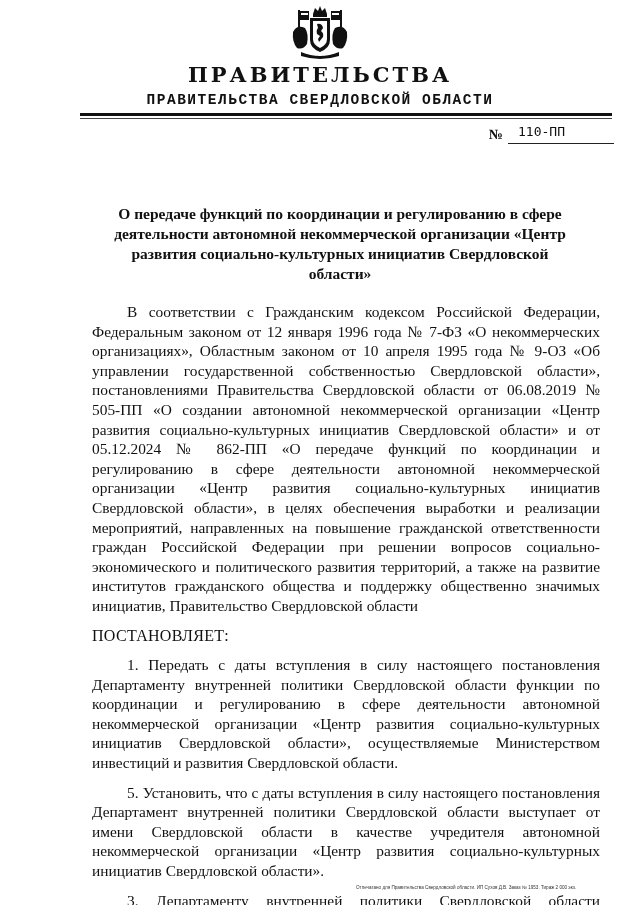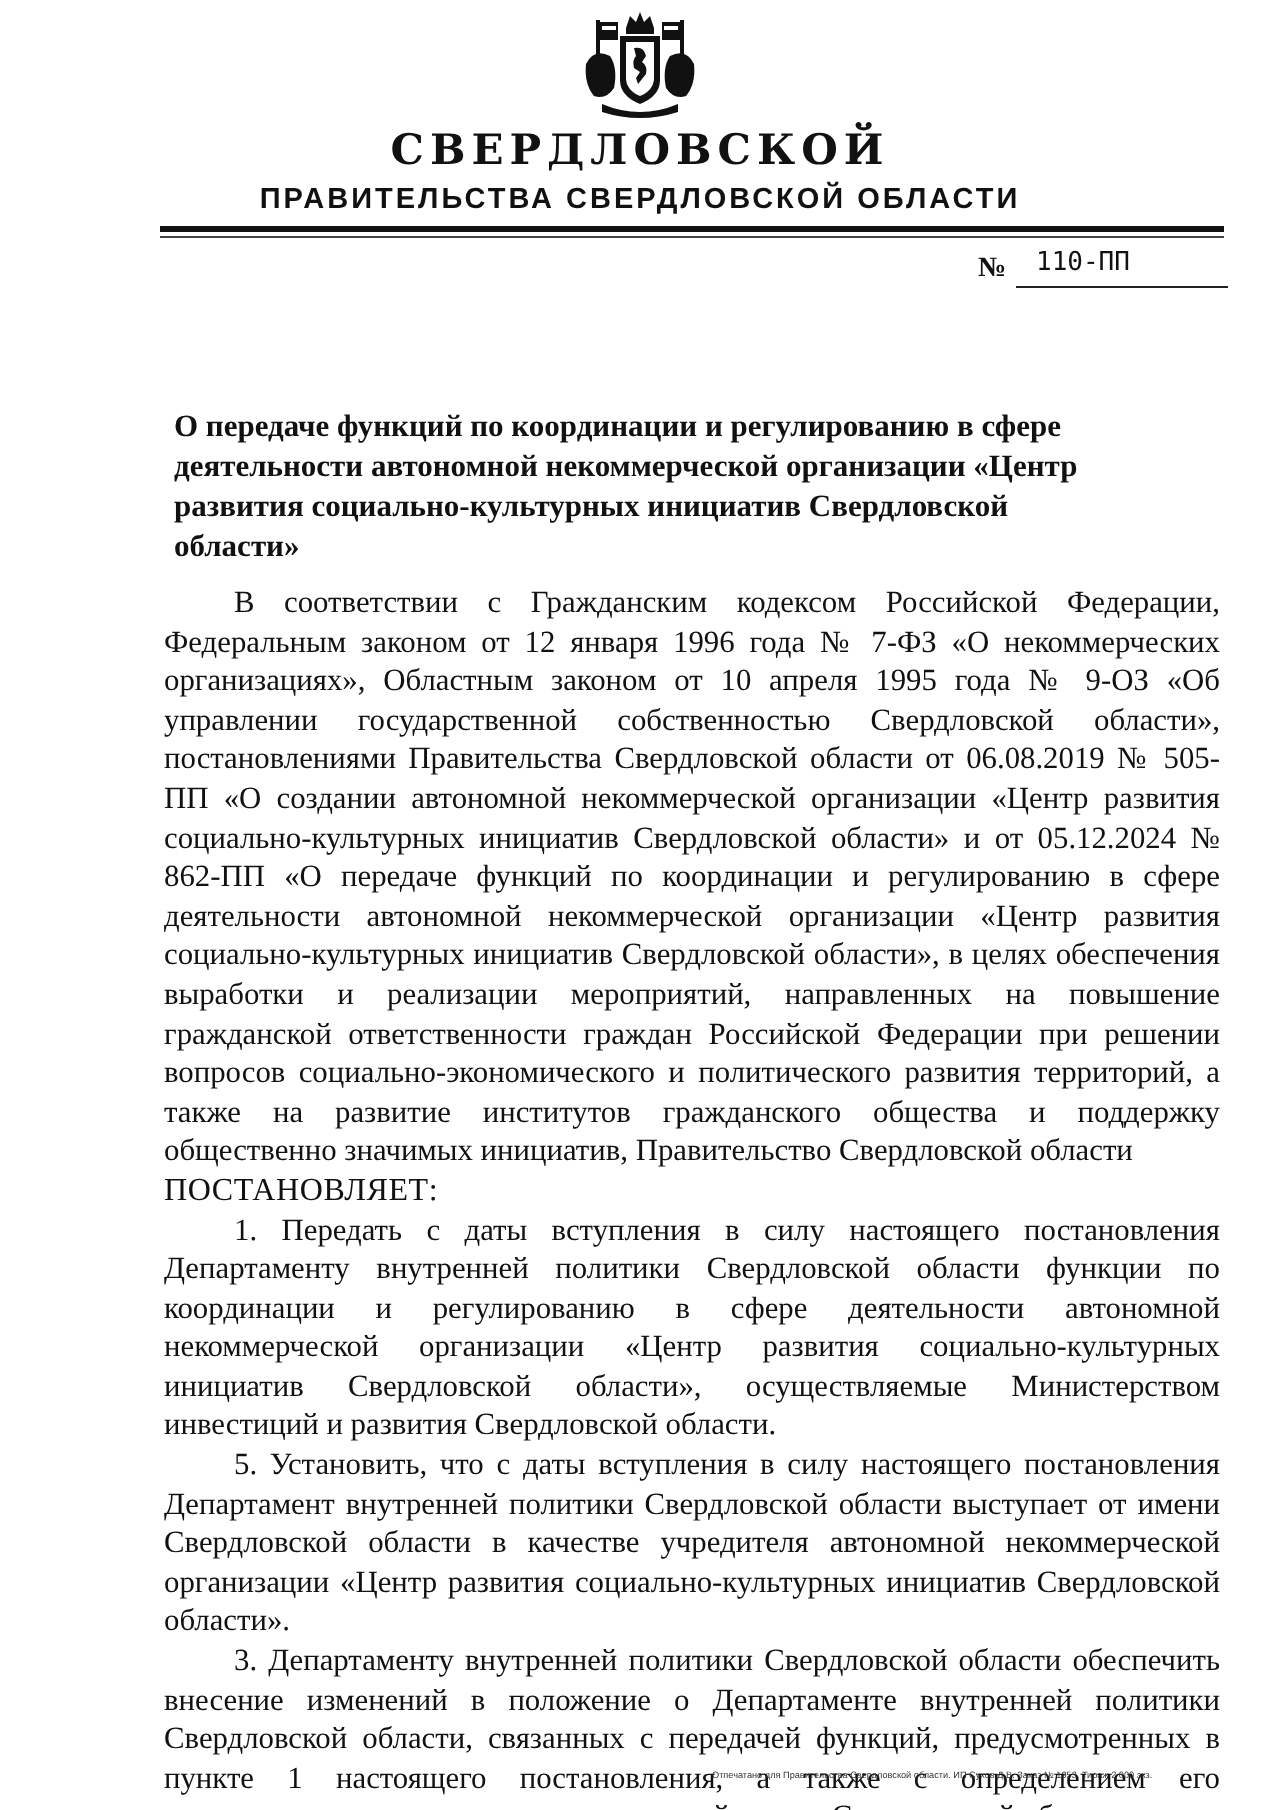--- a/index.html
+++ b/index.html
@@ -7,21 +7,21 @@
   .page { position: absolute; left: 0; top: 0; width: 640px; height: 905px; background: #fff; }
 
   .emblem { position: absolute; left: 289px; top: 4px; width: 62px; height: 58px; }
 
   .title-main {
     position: absolute; left: 0; width: 640px; top: 62px; text-align: center;
     font-family: "DejaVu Serif", serif; font-weight: bold; font-size: 21px; letter-spacing: 3px; color: #111;
   }
   .title-sub {
     position: absolute; left: 0; width: 640px; top: 92px; text-align: center;
-    font-family: Liberation Sans, sans-serif; font-weight: bold; font-size: 14.5px; letter-spacing: 1.5px; color: #111;
+    font-family: Liberation Mono, monospace; font-weight: bold; font-size: 14.5px; letter-spacing: 1.5px; color: #111;
   }
   .rule-thick { position: absolute; left: 80px; width: 532px; top: 113px; height: 3px; background: #111; }
   .rule-thin  { position: absolute; left: 80px; width: 532px; top: 118px; height: 1px; background: #444; }
 
   .date-field {
     position: absolute; left: 102px; top: 123px; width: 118px; height: 20px;
     border-bottom: 1px solid #222;
     font-family: "DejaVu Sans Mono", monospace; font-size: 13px; padding-left: 3px; line-height: 18px;
   }
   .num-label {
@@ -32,30 +32,30 @@
     position: absolute; left: 508px; top: 123px; width: 96px; height: 20px;
     border-bottom: 1px solid #222;
     font-family: "DejaVu Sans Mono", monospace; font-size: 13px; padding-left: 10px; line-height: 18px;
   }
   .city {
     position: absolute; left: 0; width: 640px; top: 145px; text-align: center;
     font-family: "Liberation Sans", sans-serif; font-size: 13.5px;
   }
 
   .doc-title {
-    position: absolute; left: 87px; width: 480px; top: 204px; text-align: left;
+    position: absolute; left: 100px; width: 480px; top: 204px; text-align: center;
     font-family: "Liberation Serif", serif; font-weight: bold; font-size: 15.5px; line-height: 20px;
   }
 
   .body {
     position: absolute; left: 82px; width: 528px; top: 292px;
     font-family: "Liberation Serif", serif; font-size: 15.4px; line-height: 19.6px;
     text-align: justify;
   }
-  .body p { margin: 0; text-indent: 35px; }
+  .body p { margin: 10px; text-indent: 35px; }
   .body .decree { text-indent: 0; font-weight: normal; font-size: 16px; letter-spacing: 0.3px; }
 
   .footer {
     position: absolute; left: 356px; top: 885px;
     font-family: "Liberation Sans", sans-serif; font-size: 4.6px; color: #333; white-space: nowrap;
   }
 </style>
 </head>
 <body>
 
@@ -78,21 +78,21 @@
     <path d="M24 17 H38 V35 Q38 41 31 44 Q24 41 24 35 Z" fill="#fff"></path>
 
     <path d="M28 20 Q33 19 34 24 L32 27 Q35 29 34 33 L30 38 L29 35 L31 32 L28 30 Q27 26 29 24 Z" fill="#111"></path>
 
     <path d="M4 28 Q8 20 16 24 Q20 30 18 40 Q14 46 8 44 Q3 38 4 28 Z" fill="#111"></path>
     <path d="M58 28 Q54 20 46 24 Q42 30 44 40 Q48 46 54 44 Q59 38 58 28 Z" fill="#111"></path>
 
     <path d="M12 48 Q31 56 50 48 L50 52 Q31 58 12 52 Z" fill="#111"></path>
   </svg>
 
-  <div class="title-main">СВЕРДЛОВСКОЙ</div>
+  <div class="title-main">ПРАВИТЕЛЬСТВА</div>
   <div class="title-sub">ПРАВИТЕЛЬСТВА СВЕРДЛОВСКОЙ ОБЛАСТИ</div>
   <div class="rule-thick"></div>
   <div class="rule-thin"></div>
 
   <div class="num-label">№</div>
   <div class="num-field">110-ПП</div>
 
   <div class="doc-title">О передаче функций по координации и регулированию в сфере деятельности автономной некоммерческой организации «Центр развития социально-культурных инициатив Свердловской области»</div>
 
   <div class="body">

